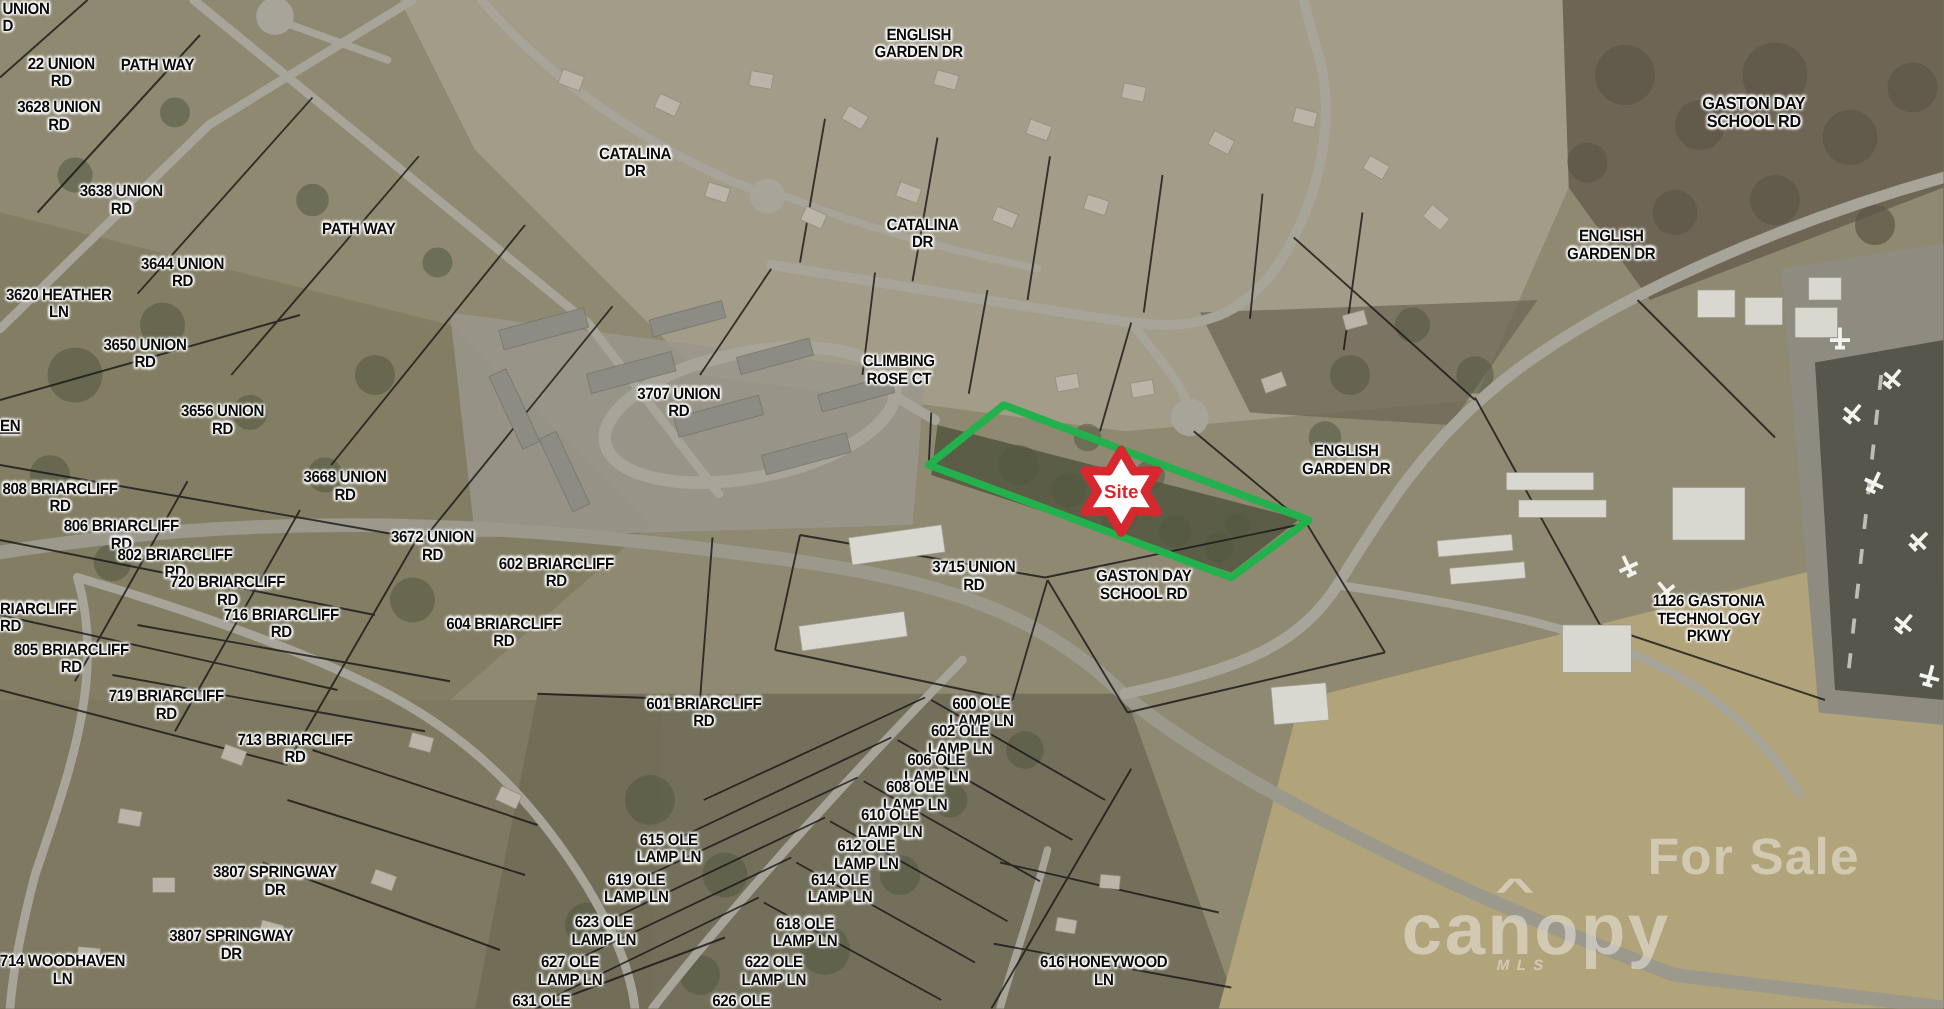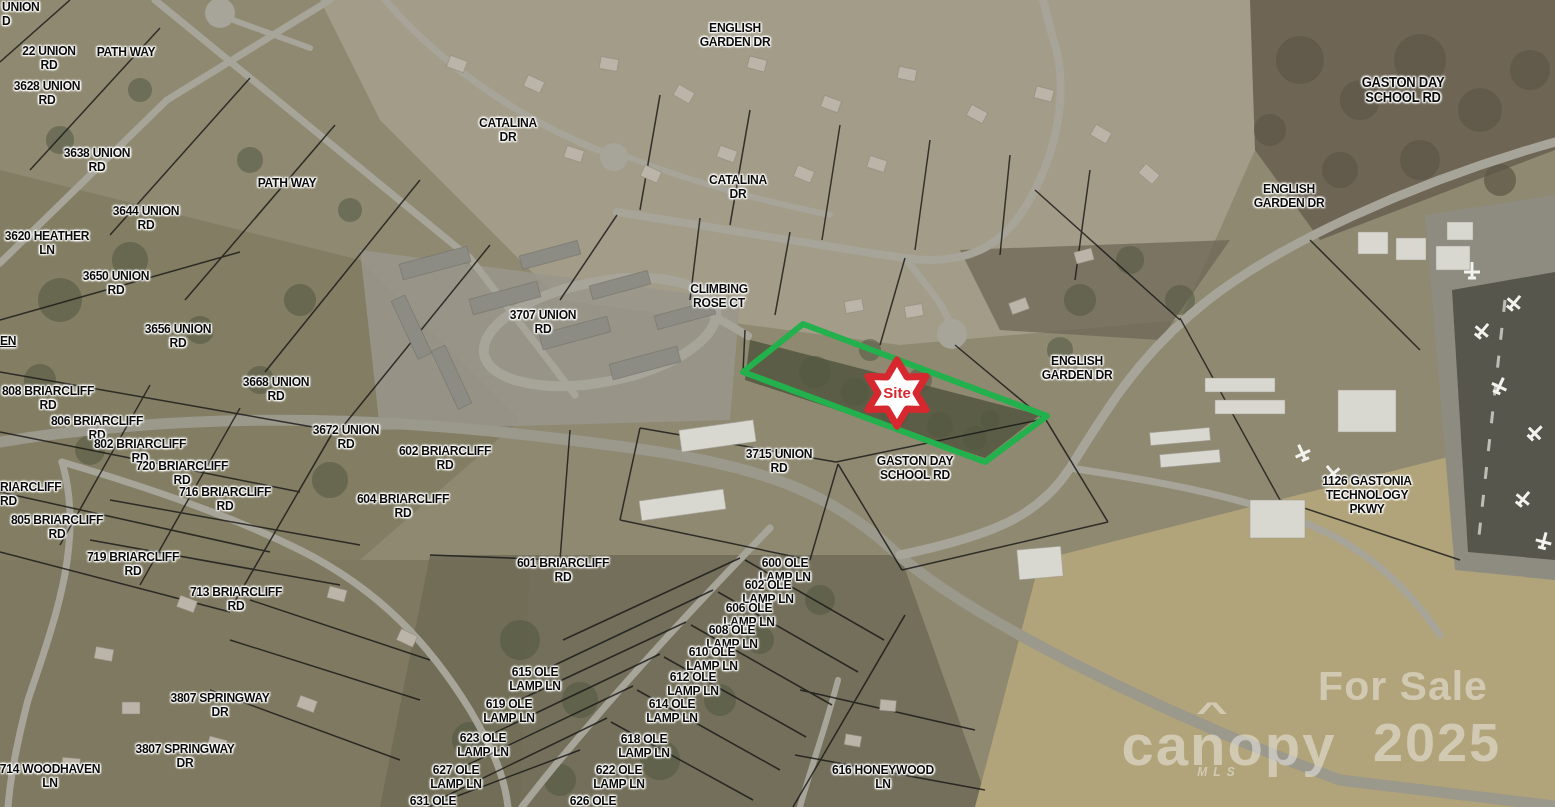--- a/index.html
+++ b/index.html
@@ -304,14 +304,13 @@
     <div class="map-label" style="left: 456px; top: 777px;">627 OLE
 LAMP LN</div>
     <div class="map-label" style="left: 433px; top: 801px;">631 OLE</div>
     <div class="map-label" style="left: 883px; top: 777px;">616 HONEYWOOD
 LN</div>
 
   <div class="wm wm-forsale" style="left:1403px;top:686px;">For Sale</div>
   <div class="wm wm-brand" style="left:1229px;top:744px;">canopy</div>
   <div class="wm wm-roof" style="left:1212px;top:712px;">^</div>
   <div class="wm wm-mls" style="left:1219px;top:772px;">MLS</div>
-  <div class="wm wm-year" style="left:1437px;top:742px;">2025</div>
 </div>
 
 </body></html>

